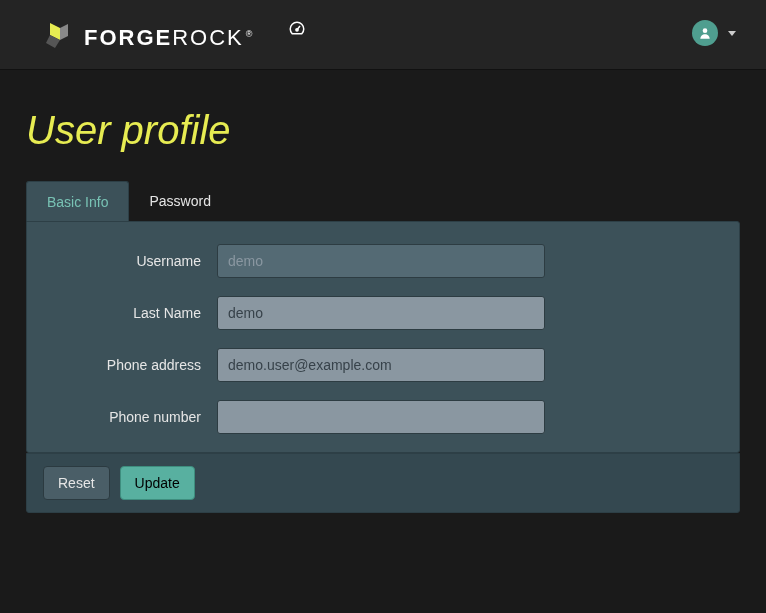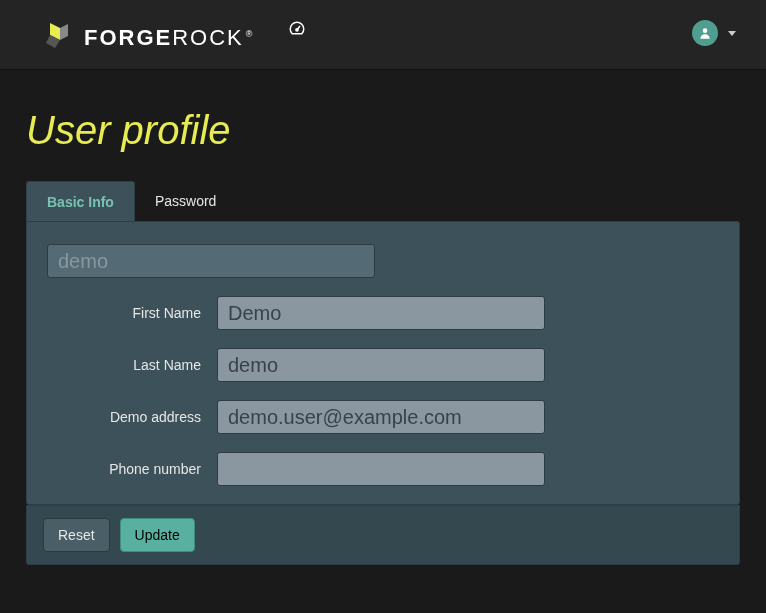--- a/index.html
+++ b/index.html
@@ -80,21 +80,20 @@
     cursor: pointer;
     border-top-left-radius: 3px;
     border-top-right-radius: 3px;
     color: #e5e5e5;
   }
   .tab.active {
     background: #3c5159;
     color: #78c2b4;
     border: 1px solid #2d3f46;
     border-bottom: none;
-    font-weight: bold;
   }
   
   .panel {
     background: #3c5159;
     border: 1px solid #2d3f46;
     border-radius: 0 3px 3px 3px;
     margin: 0 8px;
     padding: 22px 20px 18px;
   }
   .form-row {
@@ -109,21 +108,21 @@
     font-size: 14px;
     color: #e6e6e6;
   }
   .form-input {
     width: 328px;
     height: 34px;
     border: 1px solid #2d3c42;
     border-radius: 3px;
     background: #8a97a1;
     color: #37424a;
-    font-size: 20px;
+    font-size: 14px;
     padding: 0 10px;
     outline: none;
   }
   .form-input.readonly {
     background: #546a74;
     color: #8a97a1;
   }
   
   .panel-footer {
     background: #344850;
@@ -196,35 +195,32 @@
   <h1 class="page-title">User profile</h1>
 
   <div class="tabs">
     <div class="tab active">Basic Info</div>
     <div class="tab">Password</div>
   </div>
 
   <div class="panel">
 
     <div class="form-row">
+      <div class="form-label">Username</div>
       <input class="form-input readonly" readonly="" value="demo" style="">
     </div>
 
-    <div class="form-row">
-      <div class="form-label">First Name</div>
-      <input class="form-input" value="Demo" style="">
-    </div>
 
     <div class="form-row">
       <div class="form-label">Last Name</div>
       <input class="form-input" value="demo" style="">
     </div>
 
     <div class="form-row">
-      <div class="form-label">Demo address</div>
+      <div class="form-label">Phone address</div>
       <input class="form-input" value="demo.user@example.com" style="">
     </div>
 
     <div class="form-row" style="margin-bottom:0;">
       <div class="form-label">Phone number</div>
       <input class="form-input" value="" style="">
     </div>
 
   </div>
 

